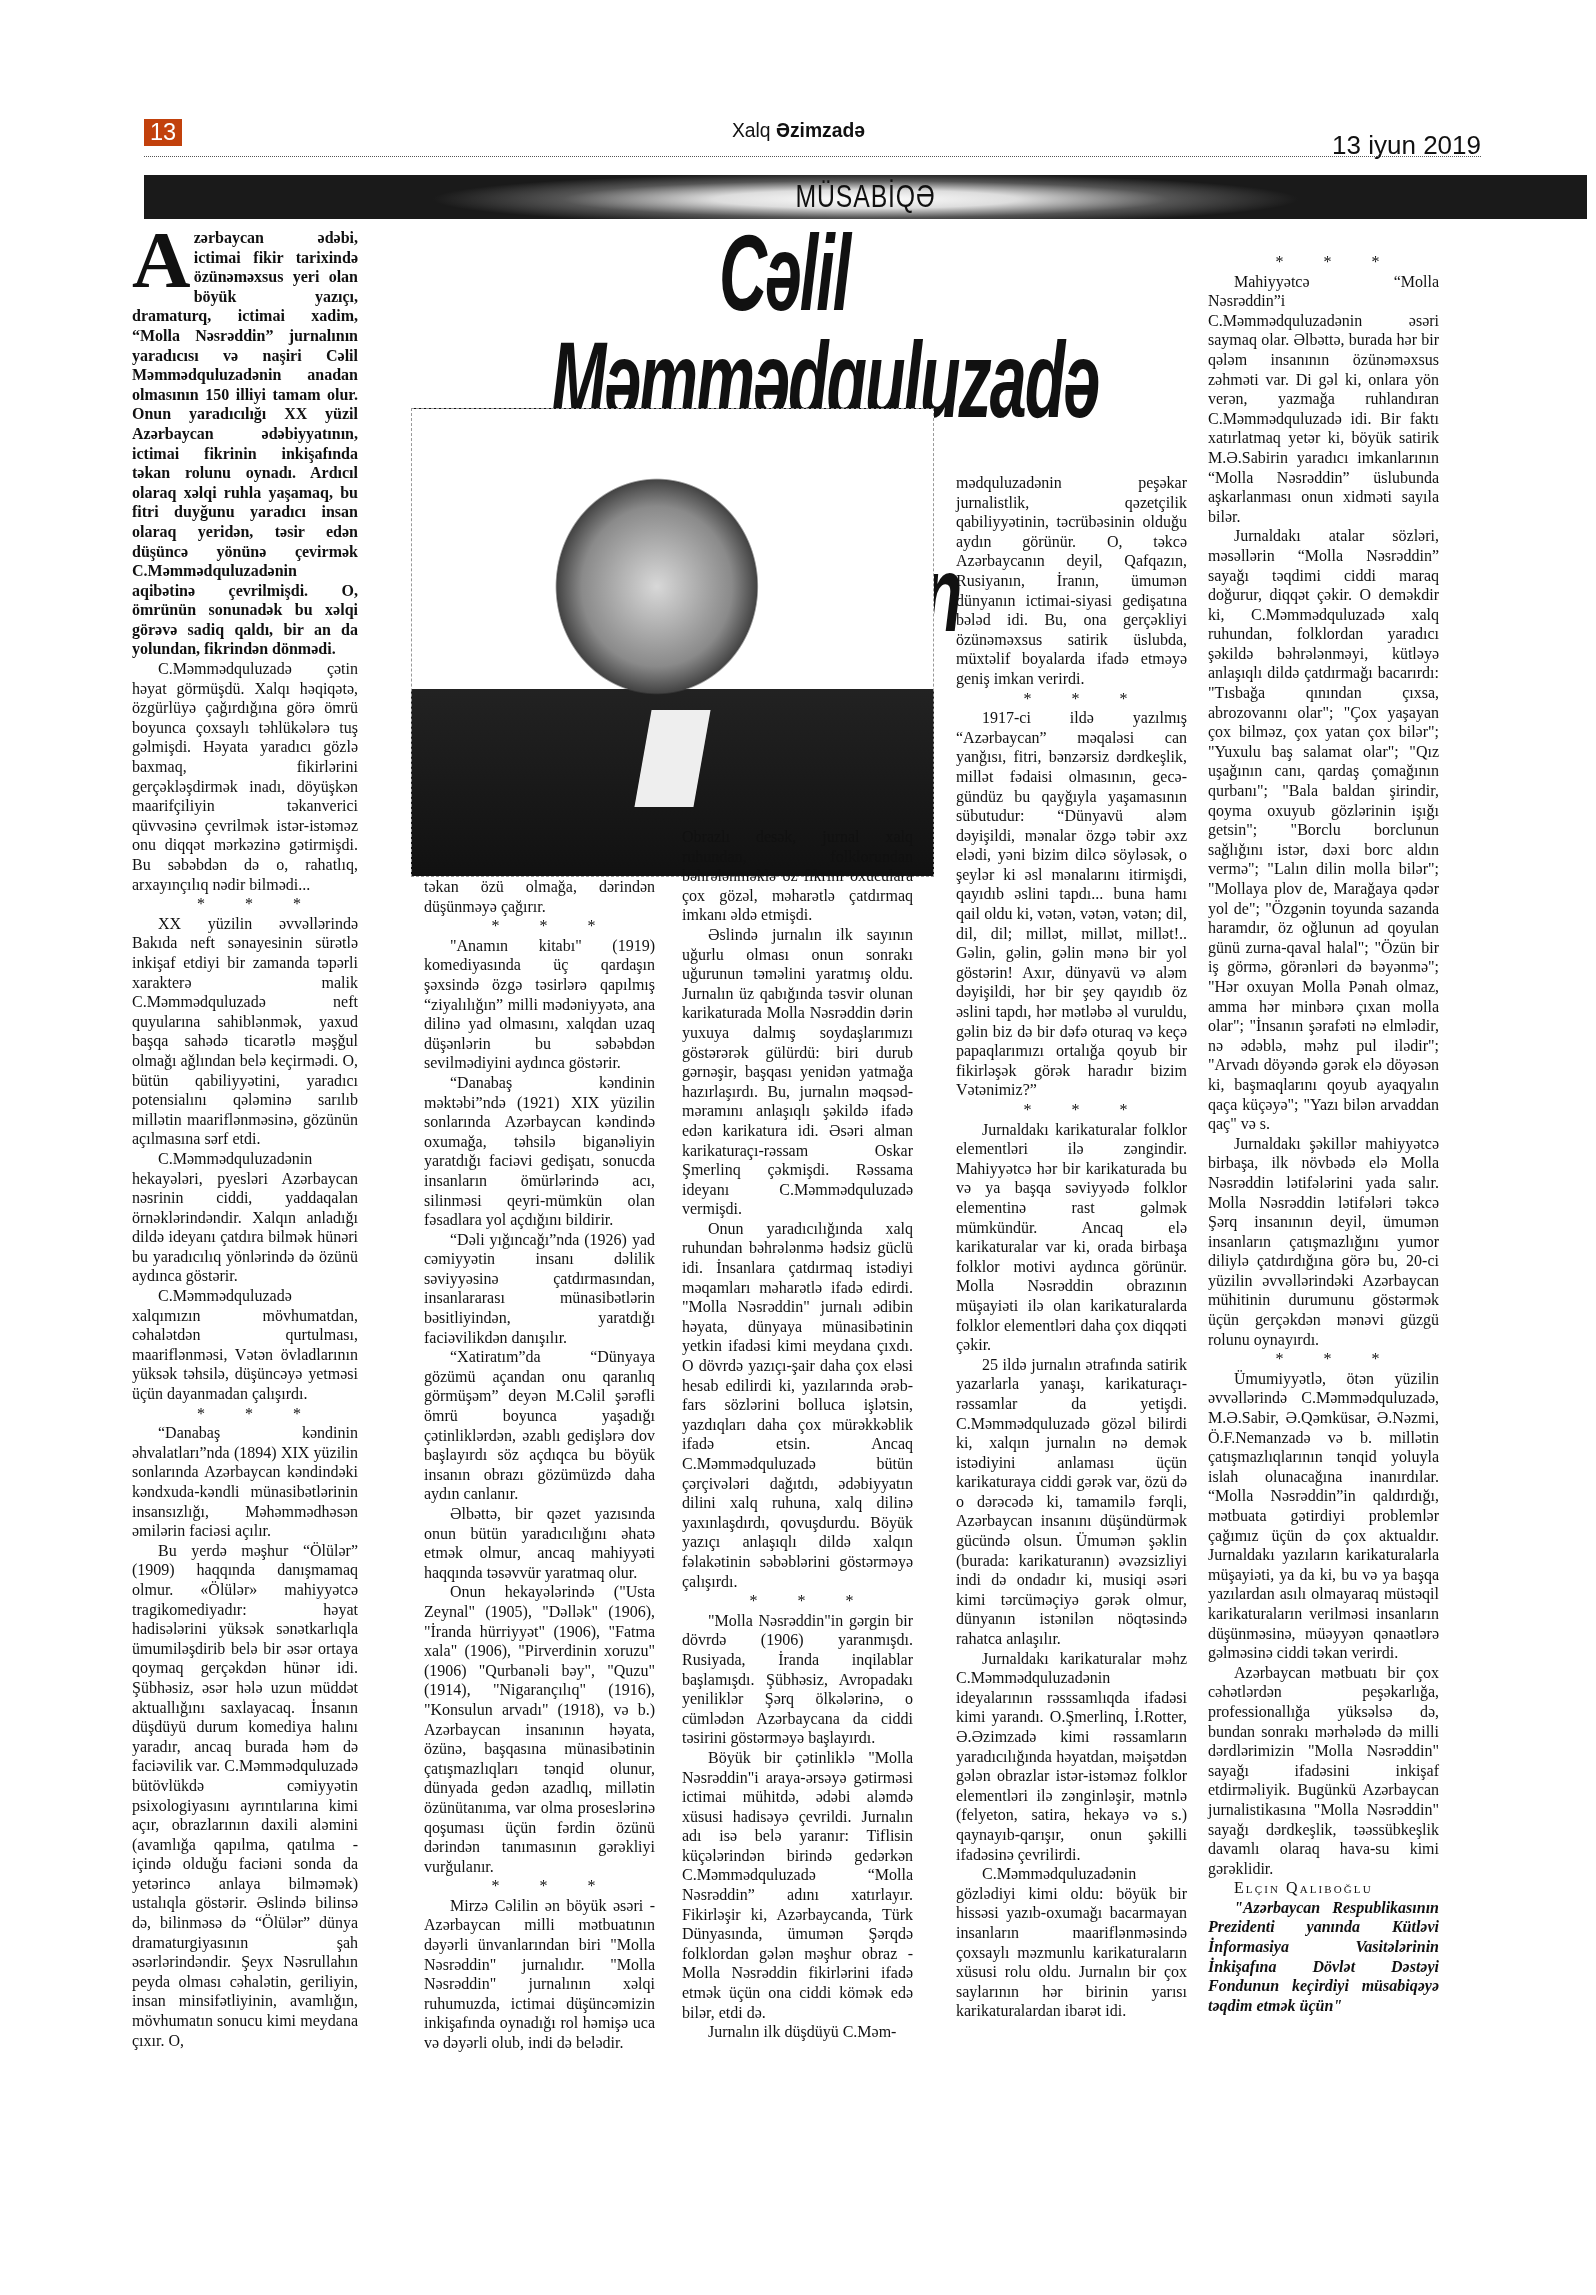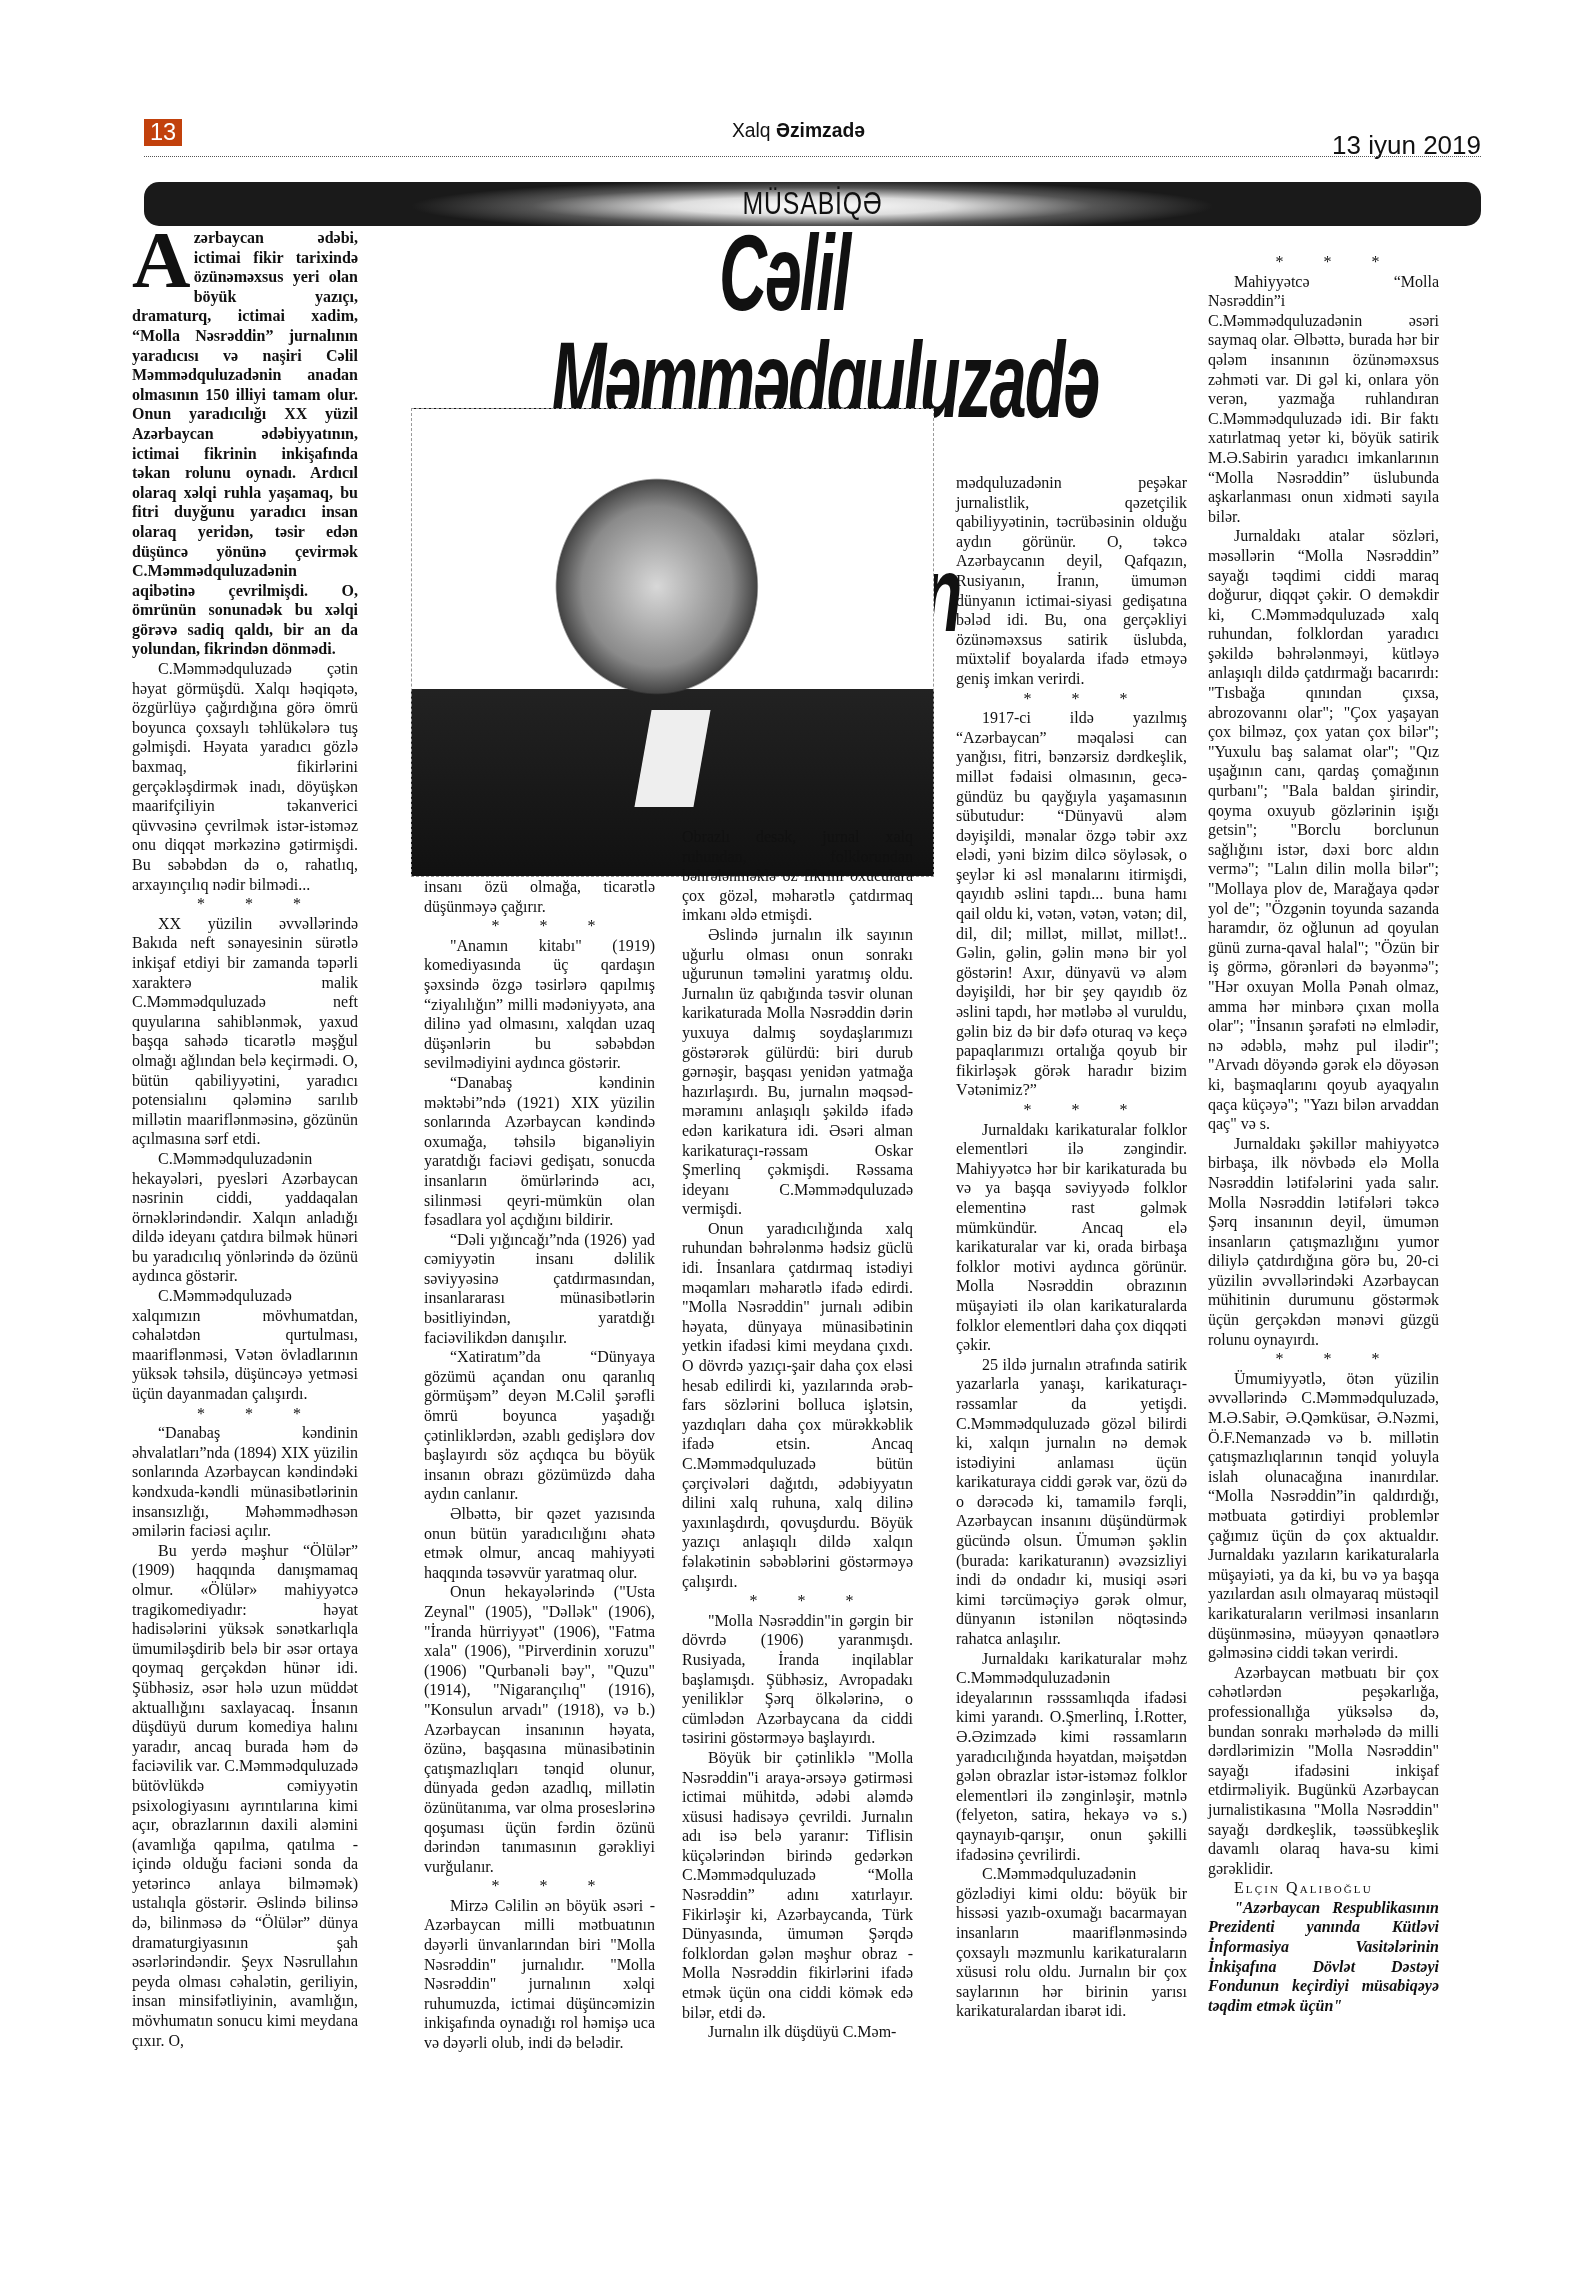--- a/index.html
+++ b/index.html
@@ -5,22 +5,22 @@
   html,body{margin:0;padding:0;background:#fff;}
   body{width:1596px;height:2295px;position:relative;overflow:hidden;color:#111;
        font-family:"Liberation Serif","DejaVu Serif",serif;}
   .masthead{position:absolute;left:144px;top:119px;width:1337px;height:32px;}
   .page-num{position:absolute;left:0;top:0;width:38px;height:27px;background:#c2410c;color:#fff;
        font-family:"Liberation Sans",sans-serif;font-size:23.6px;line-height:27px;text-align:center;}
   .paper-name{position:absolute;left:588px;top:1.1px;font-family:"Liberation Sans",sans-serif;font-size:19.3px;}
   .paper-name b{font-weight:bold;}
   .issue-date{position:absolute;right:0;top:10.7px;font-family:"Liberation Sans",sans-serif;font-size:26px;}
   .rule{position:absolute;left:144px;top:156px;width:1337px;border-top:1.6px dotted #555;}
-  .banner{position:absolute;left:144px;top:182px;width:1337px;height:44px;
-       background:radial-gradient(ellipse 30% 60% at 50% 55%,#fff 0%,#ddd 35%,#555 70%,#1a1a1a 100%);border-radius:15px;}
+  .banner{position:absolute;left:144px;top:175px;width:1443px;height:44px;
+       background:radial-gradient(ellipse 30% 60% at 50% 55%,#fff 0%,#ddd 35%,#555 70%,#1a1a1a 100%);}
   .banner-label{position:absolute;left:0;right:0;top:4.3px;text-align:center;font-family:"Liberation Sans",sans-serif;
        font-size:31px;letter-spacing:1.1px;transform:scaleX(.8);}
   .headline{position:absolute;left:408px;top:220px;width:752px;text-align:center;
        font-family:"Liberation Sans",sans-serif;font-weight:bold;font-style:italic;
        font-size:107px;line-height:107px;letter-spacing:-3.2px;transform:scaleX(.62);transform-origin:50% 0;}
   .photo{position:absolute;left:411px;top:408px;width:521px;height:467px;border:0.5px dashed #999;
        background:radial-gradient(ellipse 32% 38% at 47% 38%,#d8d8d8 0%,#8a8a8a 45%,#444 60%,transparent 61%),
        linear-gradient(#fff 0%,#fff 60%,#222 60%,#111 100%);overflow:hidden;}
   .photo .collar{position:absolute;left:231px;top:301px;width:59px;height:97px;background:#eee;transform:skewX(-10deg);}
   .col{position:absolute;font-size:16px;line-height:19.6px;text-align:justify;}
@@ -69,21 +69,21 @@
   <p class="stars">* * *</p>
   <p>XX yüzilin əvvəllərində Bakıda neft sənayesinin sürətlə inkişaf etdiyi bir zamanda təpərli xarakterə malik C.Məmmədquluzadə neft quyularına sahiblənmək, yaxud başqa sahədə ticarətlə məşğul olmağı ağlından belə keçirmədi. O, bütün qabiliyyətini, yaradıcı potensialını qələminə sarılıb millətin maariflənməsinə, gözünün açılmasına sərf etdi.</p>
   <p>C.Məmmədquluzadənin hekayələri, pyesləri Azərbaycan nəsrinin ciddi, yaddaqalan örnəklərindəndir. Xalqın anladığı dildə ideyanı çatdıra bilmək hünəri bu yaradıcılıq yönlərində də özünü aydınca göstərir.</p>
   <p>C.Məmmədquluzadə xalqımızın mövhumatdan, cəhalətdən qurtulması, maariflənməsi, Vətən övladlarının yüksək təhsilə, düşüncəyə yetməsi üçün dayanmadan çalışırdı.</p>
   <p class="stars">* * *</p>
   <p>“Danabaş kəndinin əhvalatları”nda (1894) XIX yüzilin sonlarında Azərbaycan kəndindəki kəndxuda-kəndli münasibətlərinin insansızlığı, Məhəmmədhəsən əmilərin faciəsi açılır.</p>
   <p>Bu yerdə məşhur “Ölülər” (1909) haqqında danışmamaq olmur. «Ölülər» mahiyyətcə tragikomediyadır: həyat hadisələrini yüksək sənətkarlıqla ümumiləşdirib belə bir əsər ortaya qoymaq gerçəkdən hünər idi. Şübhəsiz, əsər hələ uzun müddət aktuallığını saxlayacaq. İnsanın düşdüyü durum komediya halını yaradır, ancaq burada həm də faciəvilik var. C.Məmmədquluzadə bütövlükdə cəmiyyətin psixologiyasını ayrıntılarına kimi açır, obrazlarının daxili aləmini (avamlığa qapılma, qatılma - içində olduğu faciəni sonda da yetərincə anlaya bilməmək) ustalıqla göstərir. Əslində bilinsə də, bilinməsə də “Ölülər” dünya dramaturgiyasının şah əsərlərindəndir. Şeyx Nəsrullahın peyda olması cəhalətin, geriliyin, insan minsifətliyinin, avamlığın, mövhumatın sonucu kimi meydana çıxır. O,</p>
 </div>
 
 <div class="col" id="c2">
-  <p class="noind">insanı özü olmağa, ticarətlə düşünməyə çağırır.</p>
+  <p class="noind">təkan özü olmağa, dərindən düşünməyə çağırır.</p>
   <p class="stars">* * *</p>
   <p>"Anamın kitabı" (1919) komediyasında üç qardaşın şəxsində özgə təsirlərə qapılmış “ziyalılığın” milli mədəniyyətə, ana dilinə yad olmasını, xalqdan uzaq düşənlərin bu səbəbdən sevilmədiyini aydınca göstərir.</p>
   <p>“Danabaş kəndinin məktəbi”ndə (1921) XIX yüzilin sonlarında Azərbaycan kəndində oxumağa, təhsilə biganəliyin yaratdığı faciəvi gedişatı, sonucda insanların ömürlərində acı, silinməsi qeyri-mümkün olan fəsadlara yol açdığını bildirir.</p>
   <p>“Dəli yığıncağı”nda (1926) yad cəmiyyətin insanı dəlilik səviyyəsinə çatdırmasından, insanlararası münasibətlərin bəsitliyindən, yaratdığı faciəvilikdən danışılır.</p>
   <p>“Xatiratım”da “Dünyaya gözümü açandan onu qaranlıq görmüşəm” deyən M.Cəlil şərəfli ömrü boyunca yaşadığı çətinliklərdən, əzablı gedişlərə dov başlayırdı söz açdıqca bu böyük insanın obrazı gözümüzdə daha aydın canlanır.</p>
   <p>Əlbəttə, bir qəzet yazısında onun bütün yaradıcılığını əhatə etmək olmur, ancaq mahiyyəti haqqında təsəvvür yaratmaq olur.</p>
   <p>Onun hekayələrində ("Usta Zeynal" (1905), "Dəllək" (1906), "İranda hürriyyət" (1906), "Fatma xala" (1906), "Pirverdinin xoruzu" (1906) "Qurbanəli bəy", "Quzu" (1914), "Nigarançılıq" (1916), "Konsulun arvadı" (1918), və b.) Azərbaycan insanının həyata, özünə, başqasına münasibətinin çatışmazlıqları tənqid olunur, dünyada gedən azadlıq, millətin özünütanıma, var olma proseslərinə qoşuması üçün fərdin özünü dərindən tanımasının gərəkliyi vurğulanır.</p>
   <p class="stars">* * *</p>
   <p>Mirzə Cəlilin ən böyük əsəri - Azərbaycan milli mətbuatının dəyərli ünvanlarından biri "Molla Nəsrəddin" jurnalıdır. "Molla Nəsrəddin" jurnalının xəlqi ruhumuzda, ictimai düşüncəmizin inkişafında oynadığı rol həmişə uca və dəyərli olub, indi də belədir.</p>
 </div>

